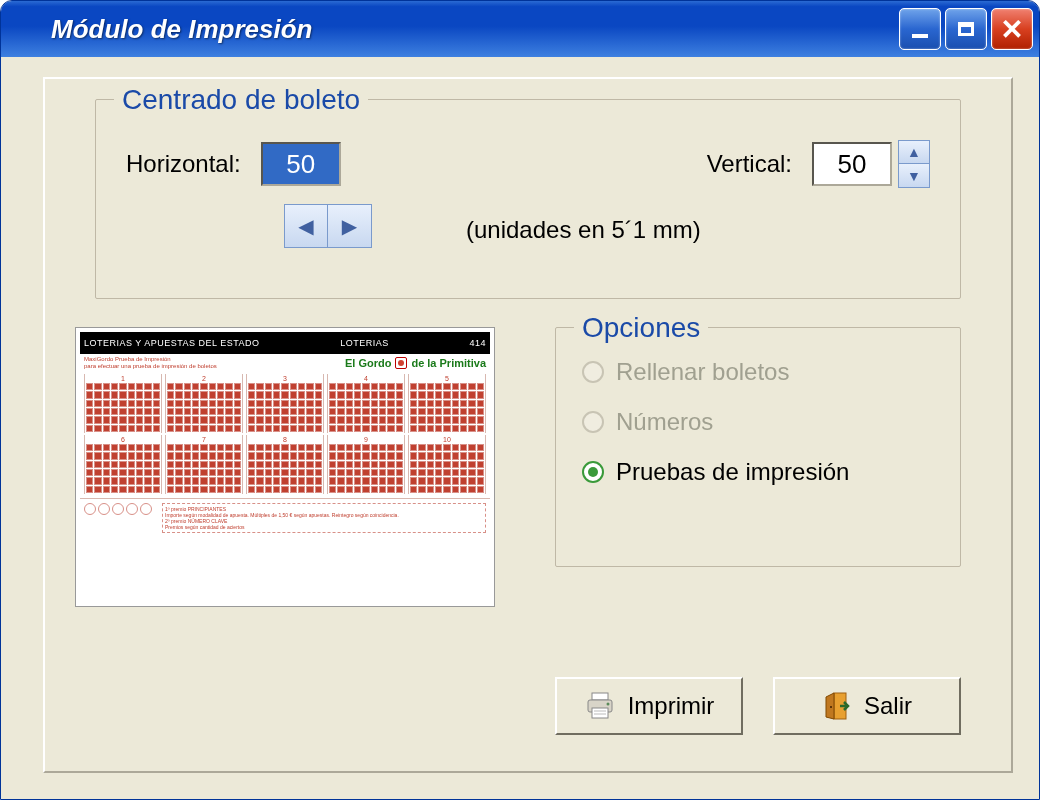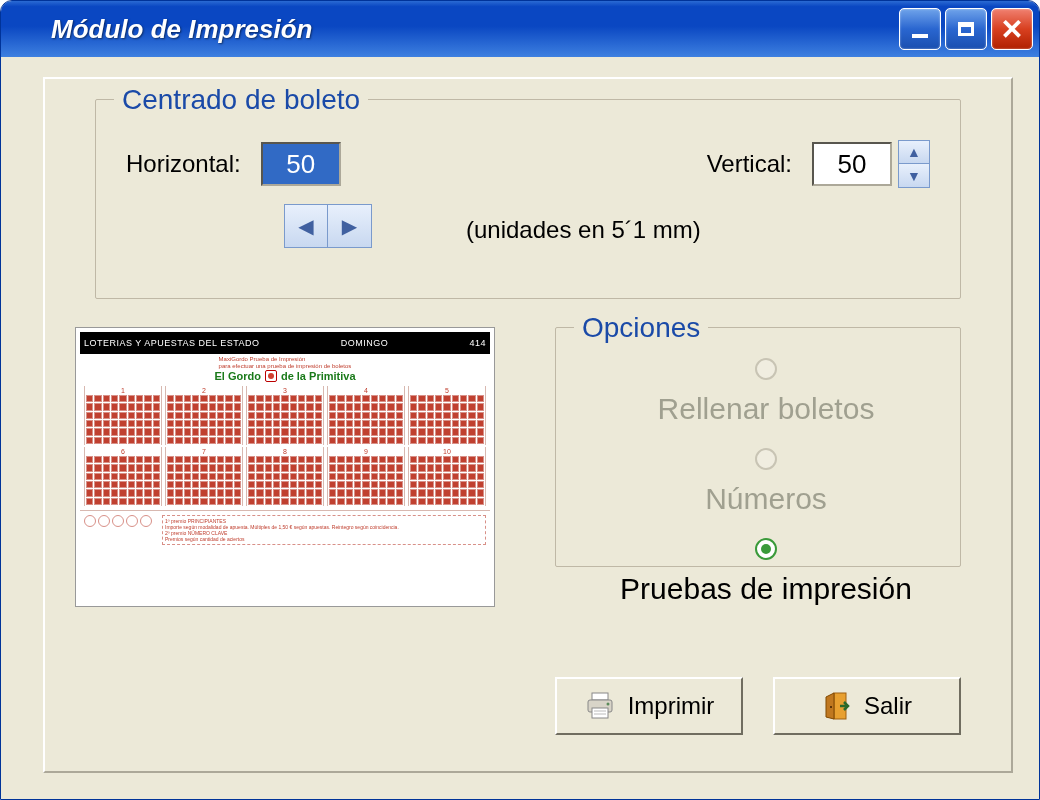--- a/index.html
+++ b/index.html
@@ -171,21 +171,20 @@
     display: flex;
     justify-content: space-between;
     align-items: center;
     letter-spacing: 0.5px;
   }
   .ticket-sub {
     padding: 2px 4px 4px 4px;
     display: flex;
     justify-content: space-between;
     align-items: center;
-    flex-direction: column;
   }
   .ticket-sub-left {
     font-size: 6px;
     color: #c04030;
     line-height: 7px;
   }
   .ticket-sub-right {
     font-size: 11px;
     color: #1a7a1a;
     font-weight: bold;
@@ -254,22 +253,21 @@
   .gb-opciones {
     top: 248px; left: 510px; right: 50px; height: 240px;
   }
   .radio-list {
     position: absolute;
     top: 30px; left: 26px; right: 10px;
     display: flex; flex-direction: column; gap: 22px;
   }
   .radio-row {
     display: flex; align-items: center; gap: 12px;
-    font-size: 30px;
-    flex-direction: column;
+    font-size: 24px;
   }
   .radio-row.disabled { color: #a0a090; }
   .radio-outer {
     width: 22px; height: 22px; border-radius: 50%;
     border: 2px solid #a0a090;
     display: flex; align-items: center; justify-content: center;
     background: #fff;
   }
   .radio-row.disabled .radio-outer { border-color: #c8c4b4; background: #f0ede0; }
   .radio-row.selected .radio-outer { border-color: #3a9a3a; }
@@ -358,21 +356,21 @@
             <span>▶</span>
           </div>
         </div>
 
         <div class="units-label">(unidades en 5´1 mm)</div>
       </div>
 
       <div class="ticket-preview">
         <div class="ticket-header">
           <span>LOTERIAS Y APUESTAS DEL ESTADO</span>
-          <span>DOMINGO</span>
+          <span>LOTERIAS</span>
           <span>414</span>
         </div>
         <div class="ticket-sub">
           <div class="ticket-sub-left">
             <div>MaxiGordo Prueba de Impresión</div>
             <div>para efectuar una prueba de impresión de boletos</div>
           </div>
           <div class="ticket-sub-right">
             <span style="color:#1a7a1a">El Gordo</span>
             <span class="gordo-dot"></span>

